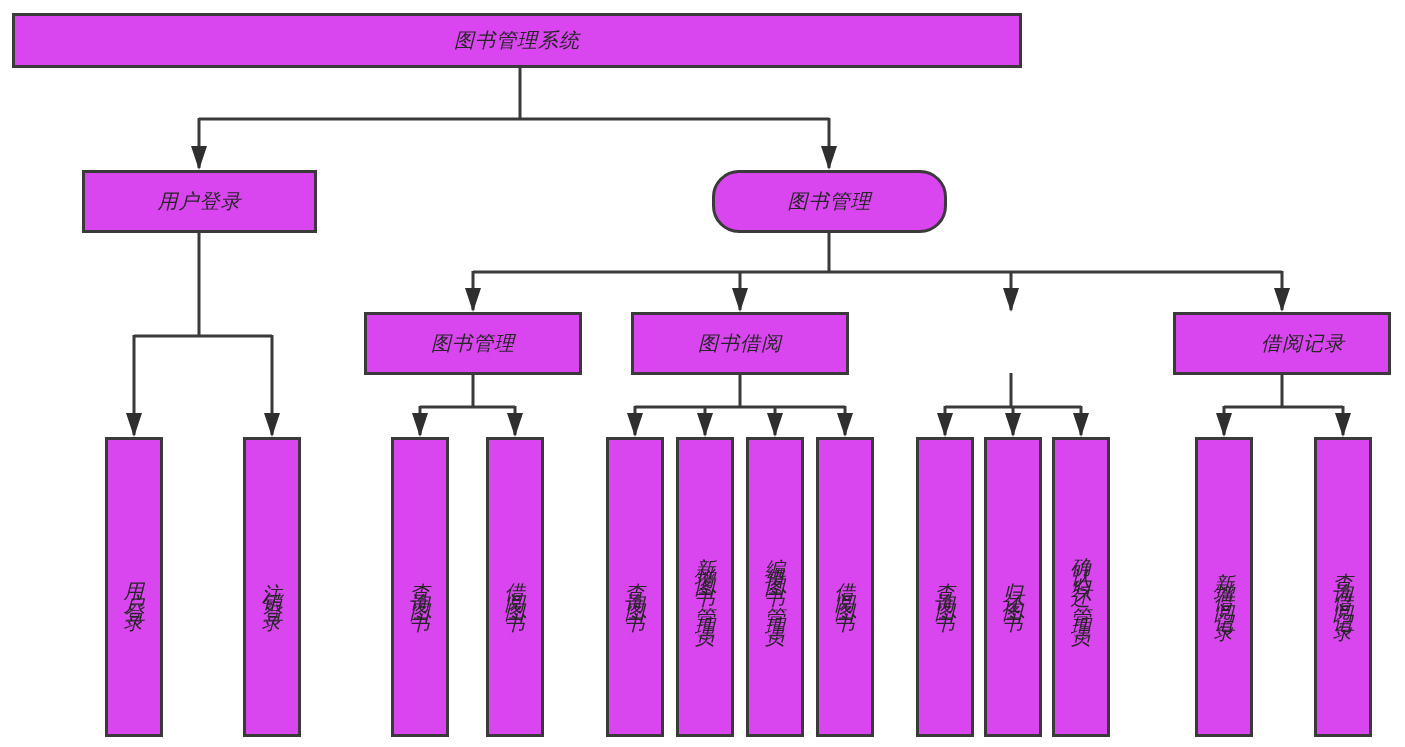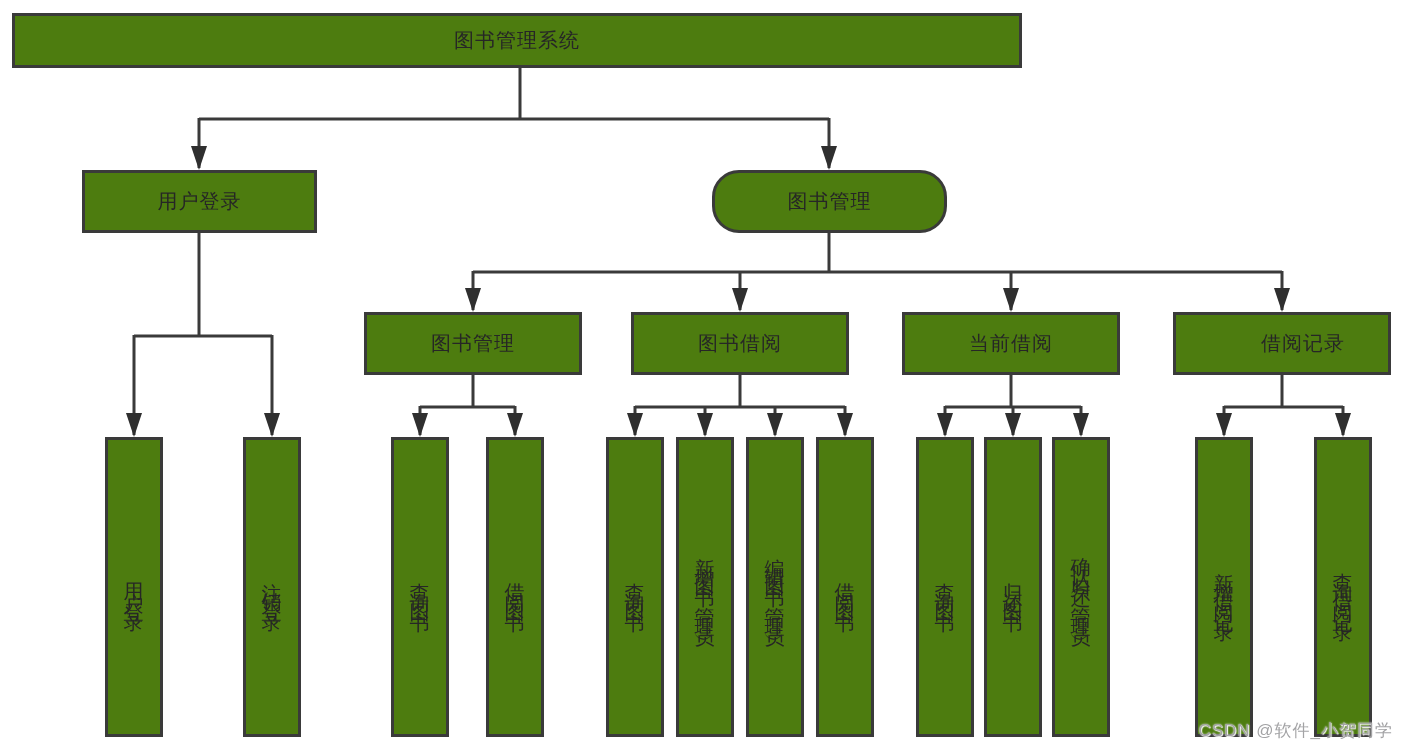--- a/index.html
+++ b/index.html
@@ -12,27 +12,28 @@
     overflow:hidden;
   }
   .connectors {
     position:absolute; left:0; top:0; width:1405px; height:747px;
     z-index:1;
   }
   .node {
     position:absolute;
     box-sizing:border-box;
     border:3px solid #3a3a3a;
-    background:#4d7c0f;
+    background:#d946ef;
     display:flex; align-items:center; justify-content:center;
     color:#262626;
     font-size:20px;
     z-index:2;
     letter-spacing:1px;
     white-space:nowrap;
+    font-style:italic;
   }
   .vnode span {
     writing-mode:vertical-rl;
     text-orientation:mixed;
     letter-spacing:10px;
     line-height:1;
   }
   
   .n-root  { left:12px;  top:13px;  width:1010px; height:55px; }
   .n-login { left:82px;  top:170px; width:235px;  height:63px; }
@@ -114,23 +115,20 @@
   <div class="node n-mgmt">
     <span>图书管理</span>
   </div>
 
   <div class="node n-l3a">
     <span>图书管理</span>
   </div>
   <div class="node n-l3b">
     <span>图书借阅</span>
   </div>
-  <div class="node n-l3c">
-    <span>当前借阅</span>
-  </div>
   <div class="node n-l3d">
     <span>借阅记录</span>
   </div>
 
   <div class="node vnode v1">
     <span>用户登录</span>
   </div>
   <div class="node vnode v2">
     <span>注销登录</span>
   </div>
@@ -161,14 +159,13 @@
   <div class="node vnode v11">
     <span>确认归还（管理员）</span>
   </div>
   <div class="node vnode v12">
     <span>新增借阅记录</span>
   </div>
   <div class="node vnode v13">
     <span>查询借阅记录</span>
   </div>
 
-  <div class="watermark">CSDN @软件_小贺同学</div>
 </div>
 
 </body></html>

